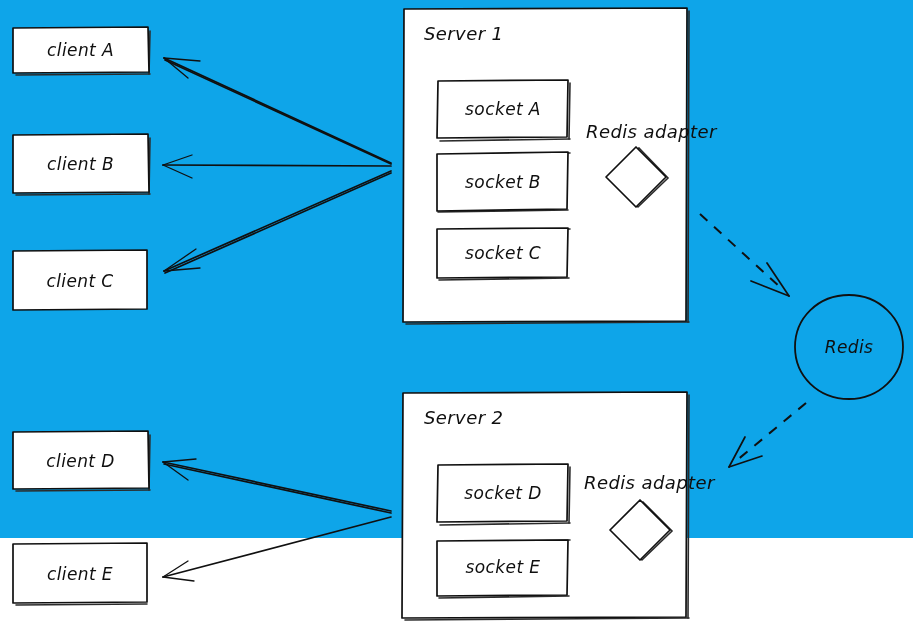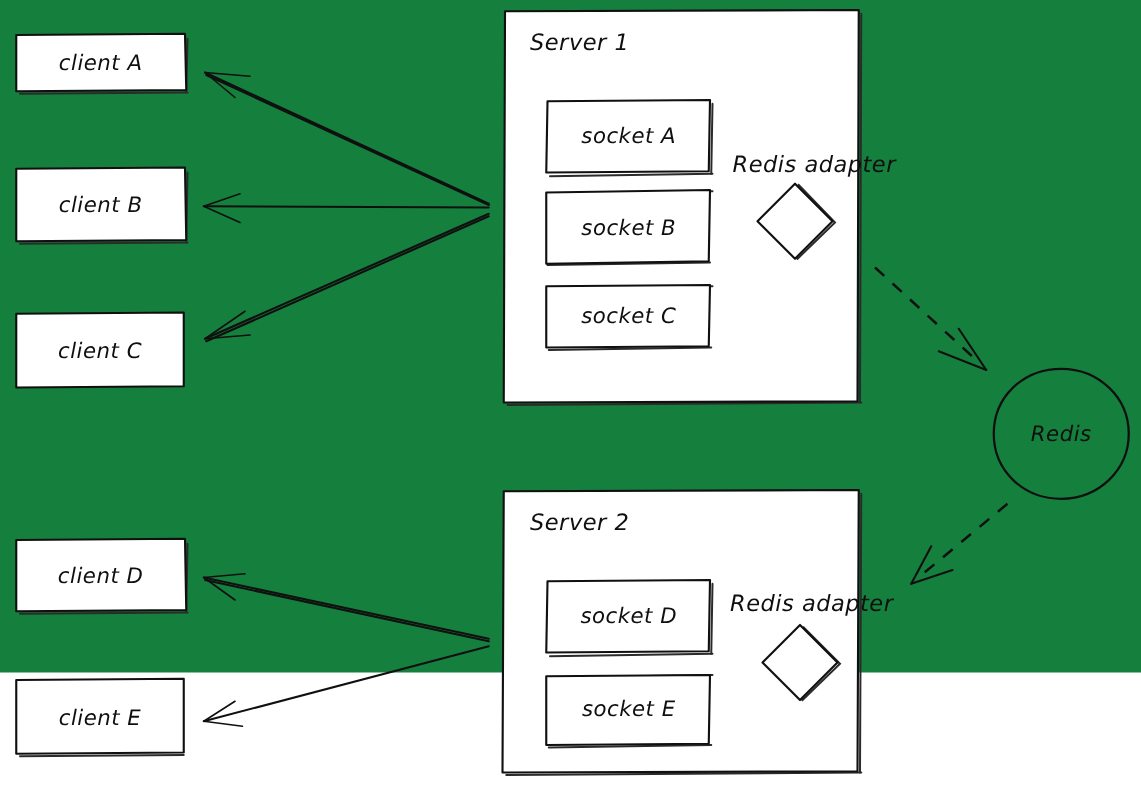--- a/index.html
+++ b/index.html
@@ -11,21 +11,21 @@
   body {
     width: 913px;
     height: 629px;
     overflow: hidden;
     font-family: "DejaVu Sans", sans-serif;
   }
   #canvas {
     position: relative;
     width: 913px;
     height: 538px;
-    background: #15803d;
+    background: #0ea5e9;
   }
   #canvas > svg {
     position: absolute;
     top: 0;
     left: 0;
     width: 913px;
     height: 629px;
   }
   .hand-label {
     font-family: "DejaVu Sans", sans-serif;

